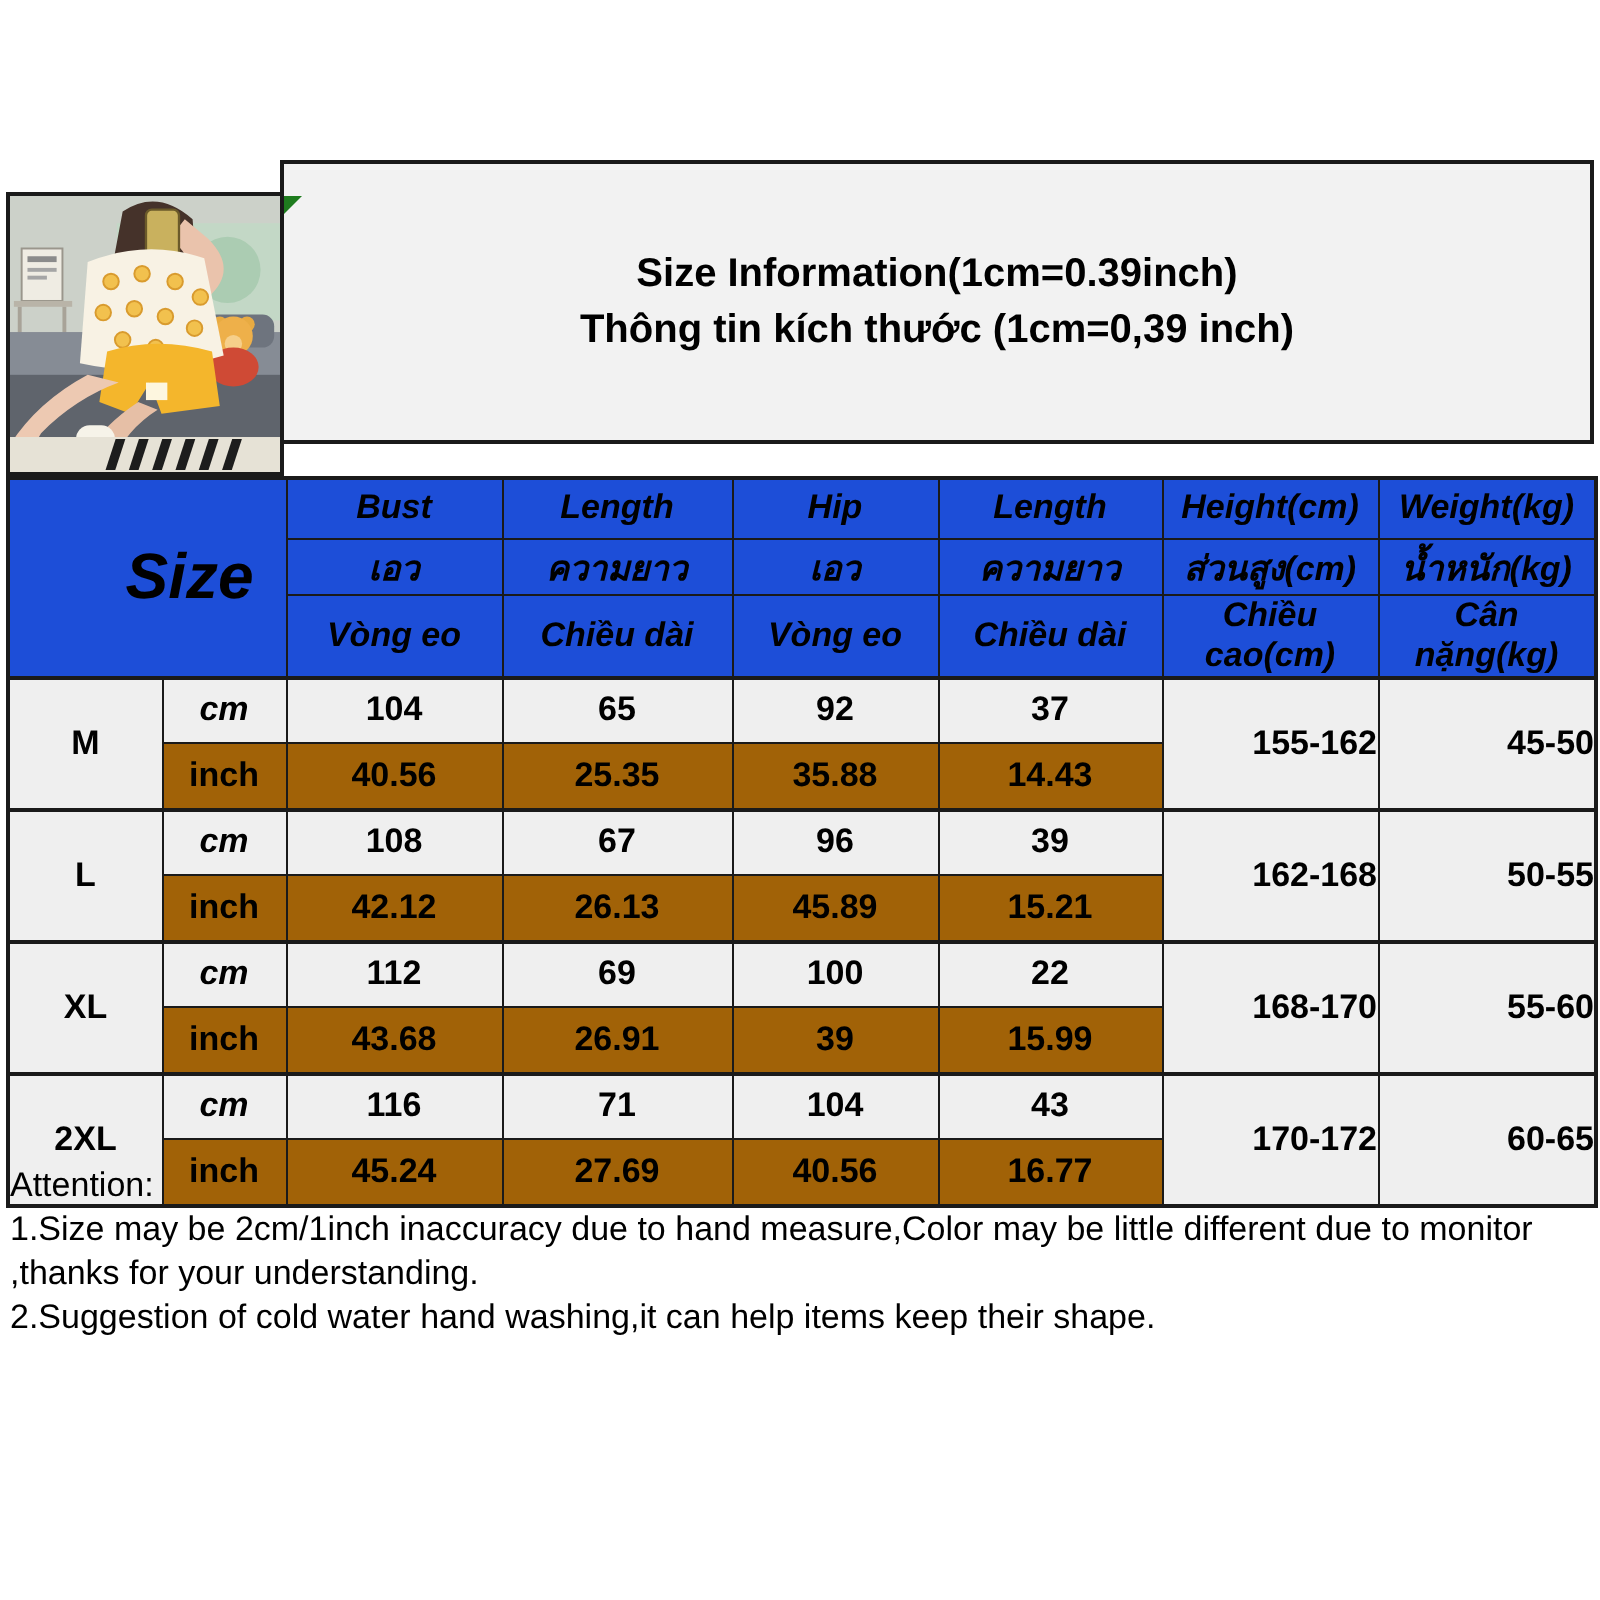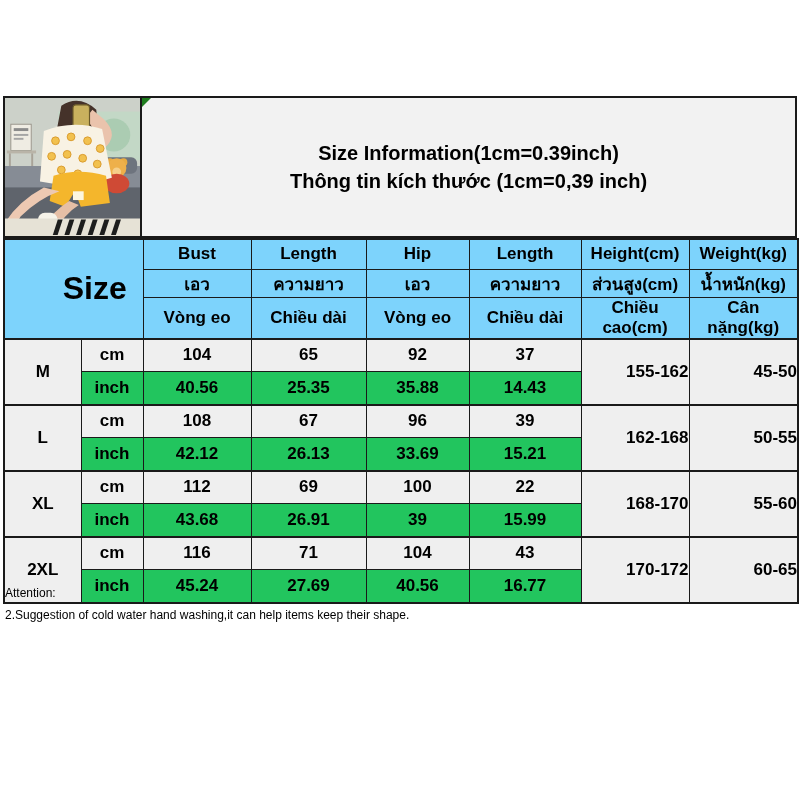--- a/index.html
+++ b/index.html
@@ -3,46 +3,46 @@
 <meta charset="utf-8">
 <style>
   html,body{margin:0;padding:0;width:800px;height:800px;background:#ffffff;overflow:hidden;}
   body{font-family:"Liberation Sans","DejaVu Sans",sans-serif;color:#000;}
   .stage{position:relative;width:800px;height:800px;background:#fff;}
   *{box-sizing:border-box;}
 
   
   .photo-cell{position:absolute;left:3px;top:96px;width:139px;height:142px;border:2px solid #1a1a1a;overflow:hidden;background:#ccd1c9;}
   .photo-cell svg{display:block;width:100%;height:100%;}
-  .title-cell{position:absolute;left:140px;top:96px;width:657px;height:142px;border:2px solid #1a1a1a;background:#f2f2f2;
+  .title-cell{position:absolute;left:140px;top:80px;width:657px;height:142px;border:2px solid #1a1a1a;background:#f2f2f2;
     display:flex;flex-direction:column;align-items:center;justify-content:center;gap:3px;}
   .title-cell .t{font-weight:bold;font-size:20px;line-height:25px;text-align:center;white-space:nowrap;}
   .corner-marker{position:absolute;left:142px;top:98px;width:0;height:0;
     border-top:9px solid #1e7c1e;border-right:9px solid transparent;}
 
   
   .tbl-wrap{position:absolute;left:3px;top:238px;width:794px;}
   table{border-collapse:collapse;table-layout:fixed;width:794px;}
   td{border:1px solid #1a1a1a;text-align:center;vertical-align:middle;font-size:17px;font-weight:bold;padding:0;overflow:hidden;}
   table{border:2px solid #1a1a1a;}
-  tr.hdr td{background:#7dd3fc;height:26px;}
+  tr.hdr td{background:#1d4ed8;height:26px;font-style:italic;}
   tr.hdr-en td{height:30px;}
   tr.hdr-th td{height:23px;}
   tr.hdr-vi td{height:21px;}
   td.size-merged{background:#d8d8d8;font-size:32px;font-weight:bold;padding-left:42px;}
   tr.cm-row td{height:33px;background:#efefef;}
-  tr.inch-row td{height:33px;background:#22c55e;}
+  tr.inch-row td{height:33px;background:#a16207;}
   td.size-cell{background:#d9d9d9;}
-  td.unit-cm{background:#d9d9d9;}
+  td.unit-cm{background:#d9d9d9;font-style:italic;}
   td.unit-inch{background:#ffffff;}
   td.range-cell{background:#efefef;text-align:right;}
   tr.group-start td{border-top:2px solid #1a1a1a;}
 
   
-  .attention{position:absolute;left:5px;top:582px;width:788px;font-size:12px;line-height:22px;font-weight:normal;}
+  .attention{position:absolute;left:5px;top:582px;width:788px;font-size:17px;line-height:22px;font-weight:normal;}
   .attention div{white-space:normal;}
 </style>
 </head>
 <body>
 
 <div class="stage">
 
   <div class="photo-cell">
     <svg viewBox="0 0 139 142" preserveAspectRatio="none">
       <rect x="0" y="0" width="139" height="82" fill="#ccd1c9"></rect>
@@ -167,21 +167,21 @@
           <td>67</td>
           <td>96</td>
           <td>39</td>
           <td class="range-cell" rowspan="2">162-168</td>
           <td class="range-cell" rowspan="2">50-55</td>
         </tr>
         <tr class="inch-row">
           <td class="unit-inch">inch</td>
           <td>42.12</td>
           <td>26.13</td>
-          <td>33.69</td>
+          <td>45.89</td>
           <td>15.21</td>
         </tr>
 
         <tr class="cm-row group-start">
           <td class="size-cell" rowspan="2">XL</td>
           <td class="unit-cm">cm</td>
           <td>112</td>
           <td>69</td>
           <td>100</td>
           <td>22</td>
@@ -212,16 +212,17 @@
           <td>27.69</td>
           <td>40.56</td>
           <td>16.77</td>
         </tr>
       </tbody>
     </table>
   </div>
 
   <div class="attention">
     <div>Attention:</div>
+    <div>1.Size may be 2cm/1inch inaccuracy due to hand measure,Color may be little different due to monitor ,thanks for your understanding.</div>
     <div>2.Suggestion of cold water hand washing,it can help items keep their shape.</div>
   </div>
 
 </div>
 
 </body></html>

